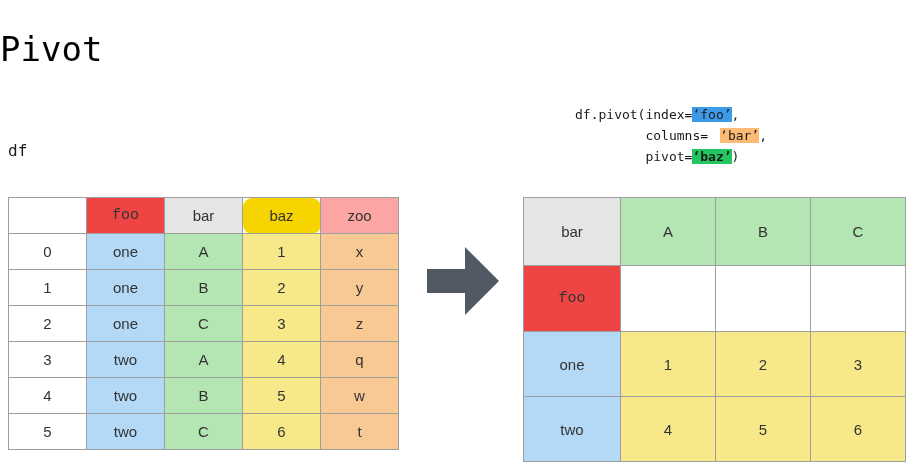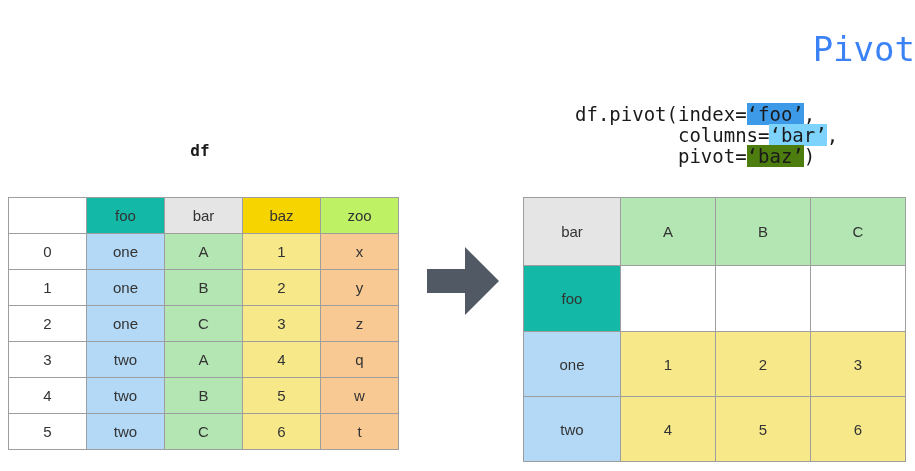--- a/index.html
+++ b/index.html
@@ -15,58 +15,57 @@
     font-family: "Liberation Sans", sans-serif;
     color: #222222;
   }
 
   
   #page-title {
     position: absolute;
     left: 0;
     top: 28px;
     width: 915px;
-    text-align: right;
+    text-align: left;
     font-family: "DejaVu Sans Mono", monospace;
     font-size: 34px;
     font-weight: 400;
-    color: #3b82f6;
+    color: #000000;
     letter-spacing: 0px;
     line-height: 42px;
   }
 
   
   #df-caption {
     position: absolute;
     left: 8px;
     top: 140px;
     width: 384px;
-    text-align: center;
+    text-align: left;
     font-family: "DejaVu Sans Mono", monospace;
     font-size: 16px;
     color: #1a1a1a;
     line-height: 22px;
-    font-weight: bold;
   }
 
   
   #code-snippet {
     position: absolute;
     left: 575px;
     top: 104px;
     font-family: "DejaVu Sans Mono", monospace;
-    font-size: 19px;
+    font-size: 13px;
     line-height: 21px;
     color: #1a1a1a;
     white-space: pre;
   }
   #code-snippet .ln { display: block; white-space: pre; }
   #code-snippet .hl-blue   { background: #3d9ae8; }
-  #code-snippet .hl-green  { background: #7dd3fc; }
-  #code-snippet .hl-yellow { background: #4d7c0f; }
+  #code-snippet .hl-green  { background: #fdba74; margin-left: 12px; }
+  #code-snippet .hl-yellow { background: #22c55e; font-weight: bold; }
 
   
   .grid-table {
     position: absolute;
     border-collapse: collapse;
     table-layout: fixed;
     font-size: 15px;
   }
   .grid-table td {
     border: 1px solid #9e9e9e;
@@ -85,24 +84,24 @@
 
   
   #pivot-table { left: 523px; top: 197px; width: 378px; }
   #pivot-table .c-idx { width: 96px; }
   #pivot-table .c-col { width: 94px; }
   #pivot-table .r-head td { height: 67px; }
   #pivot-table .r-foo  td { height: 65px; }
   #pivot-table .r-body td { height: 64px; }
 
   
-  .hdr-blue   { background: #14b8a6; font-weight: 700; color: #000000; }
+  .hdr-blue   { background: #ef4444; font-weight: 700; color: #000000; font-family: Liberation Mono, monospace; }
   .hdr-green  { background: #e5e5e5; font-weight: 700; color: #000000; }
-  .hdr-yellow { background: #f5d400; font-weight: 700; color: #000000; }
-  .hdr-orange { background: #bef264; font-weight: 700; color: #000000; margin-left: 28px; }
+  .hdr-yellow { background: #f5d400; font-weight: 700; color: #000000; border-radius: 9px; }
+  .hdr-orange { background: #fca5a5; font-weight: 700; color: #000000; margin-left: 28px; }
   .hdr-lgreen { background: #b3e6b3; font-weight: 700; color: #000000; }
 
   .cell-blue   { background: #b3d9f7; }
   .cell-green  { background: #b3e6b3; }
   .cell-yellow { background: #f7e98a; }
   .cell-orange { background: #f9c994; }
   .cell-white  { background: #ffffff; }
 
   .idx-cell { background: #ffffff; font-weight: 700; color: #000000; }
   .idx-blue-bold { background: #b3d9f7; font-weight: 700; color: #000000; }

